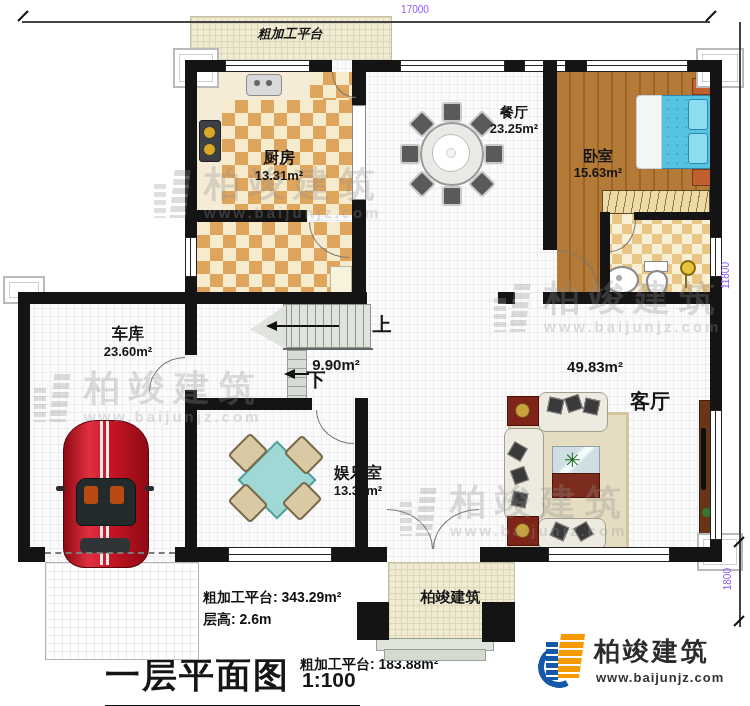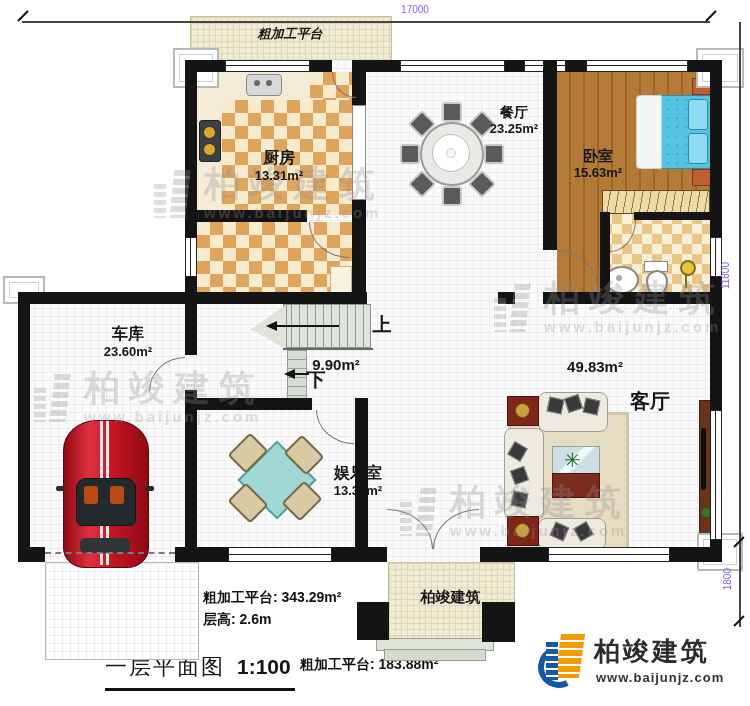--- a/index.html
+++ b/index.html
@@ -303,21 +303,21 @@
   <div class="dimtxt z40" style="left:355px;top:4px;width:120px;text-align:center;"><span>17000</span></div>
   <div class="dimline z40" style="left:739px;top:22px;width:2px;height:605px;"></div>
   <div class="tick z40" style="left:732px;top:541px;"></div>
   <div class="tick z40" style="left:732px;top:620px;"></div>
   <div class="dimtxt vtext z40" style="left:720px;top:262px;"><span>11800</span></div>
   <div class="dimtxt vtext z40" style="left:722px;top:568px;"><span>1800</span></div>
 
   <div class="ftxt" style="left:203px;top:589px;"><span>粗加工平台: 343.29m²</span></div>
   <div class="ftxt" style="left:203px;top:611px;"><span>层高: 2.6m</span></div>
   <div class="abs" style="left:105px;top:652px;display:flex;align-items:baseline;gap:12px;border-bottom:3px solid #111;padding:0 4px 6px 0;">
-    <span style="font-size:22px;font-weight:normal;letter-spacing:2px;">一层平面图</span>
+    <span style="font-size:35px;font-weight:bold;letter-spacing:2px;">一层平面图</span>
     <span style="font-size:21px;font-weight:bold;">1:100</span>
   </div>
   <div class="ftxt" style="left:300px;top:656px;"><span>粗加工平台: 183.88m²</span></div>
 
   <div class="abs" style="left:538px;top:630px;width:205px;height:66px;">
     <div style="position:absolute;left:0;top:16px;width:42px;height:42px;border:6px solid #1558a8;border-radius:50%;border-top-color:transparent;border-right-color:transparent;transform:rotate(18deg);box-sizing:border-box;"></div>
     <div style="position:absolute;left:20px;top:4px;width:24px;height:44px;background:#f59a00;transform:skewX(-8deg);background-image:repeating-linear-gradient(transparent 0 6px,#fff 6px 8px);"></div>
     <div style="position:absolute;left:8px;top:12px;width:12px;height:38px;background:#1558a8;background-image:repeating-linear-gradient(transparent 0 5px,#fff 5px 7px);"></div>
     <div class="logo-name" style="left:56px;top:4px;"><span>柏竣建筑</span></div>
     <div class="logo-url" style="left:58px;top:40px;"><span>www.baijunjz.com</span></div>

